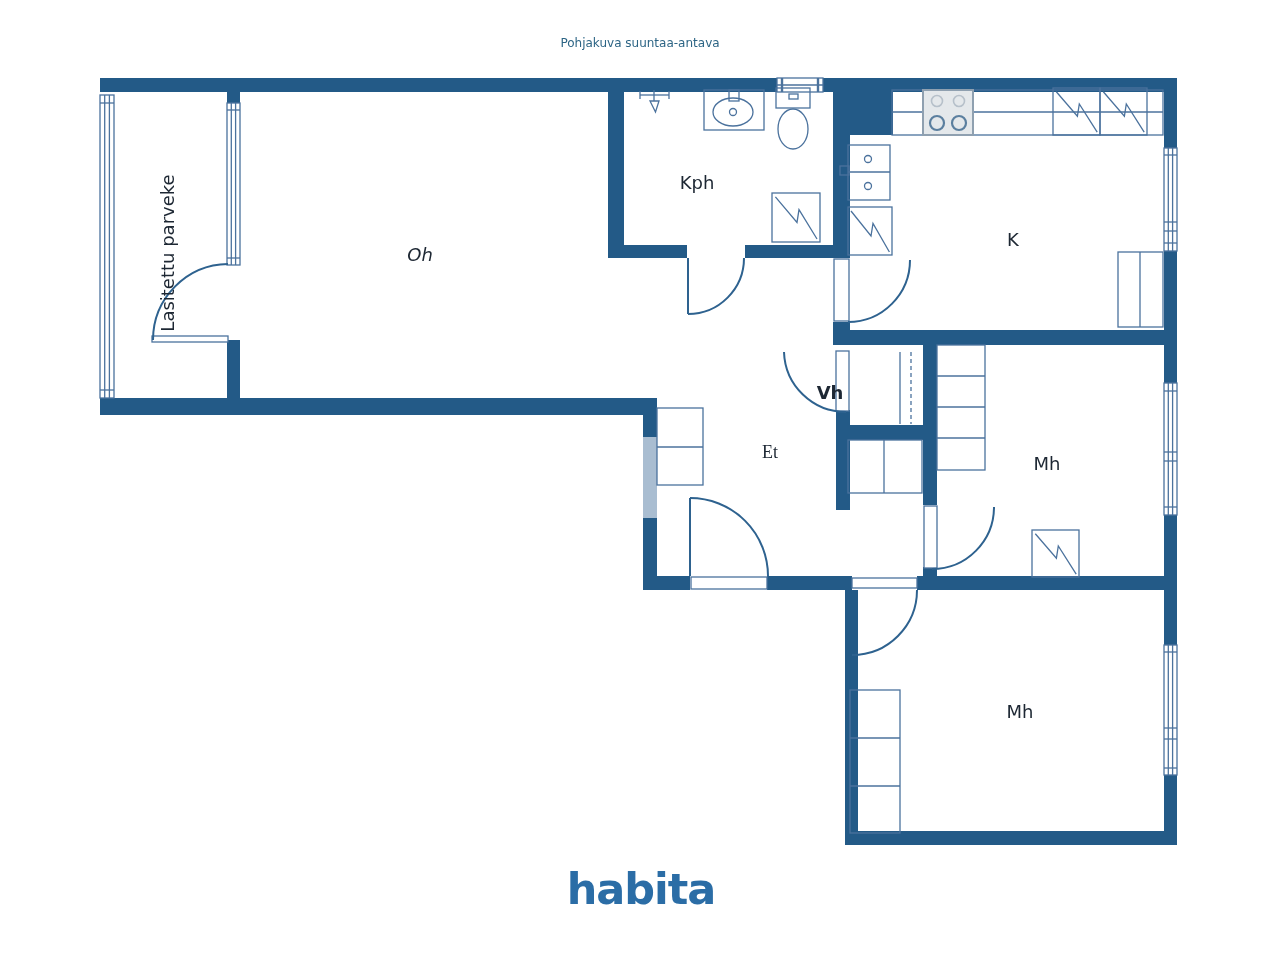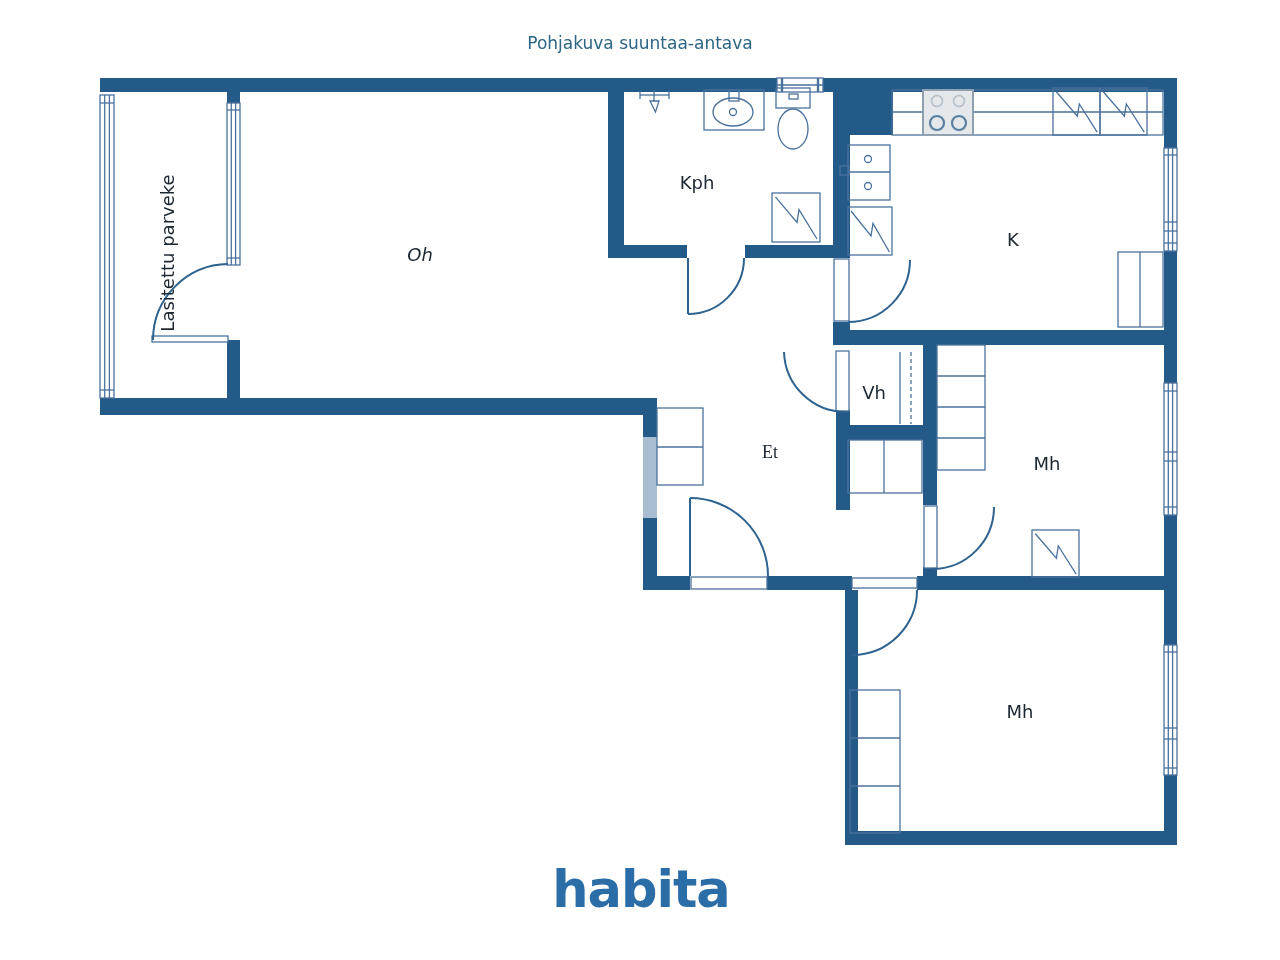--- a/index.html
+++ b/index.html
@@ -10,23 +10,23 @@
   .lwall{fill:var(--c-wall-light);}
   .win{fill:#ffffff;stroke:var(--c-line);stroke-width:1.3;}
   .ln{stroke:var(--c-line);stroke-width:1.3;fill:none;}
   .thk{stroke-width:2.4;}
   .arc{stroke:var(--c-arc);stroke-width:2;fill:none;}
   .fxn{fill:none;stroke:var(--c-line);stroke-width:1.3;}
   .dash{stroke-dasharray:4 3;}
   .lbl{position:absolute;transform:translate(-50%,-50%);font-size:18px;color:var(--c-label);
        white-space:nowrap;}
   .lbl.rot{transform:translate(-50%,-50%) rotate(-90deg);}
-  .title{position:absolute;transform:translate(-50%,-50%);font-size:17px;color:var(--c-title);
+  .title{position:absolute;transform:translate(-50%,-50%);font-size:12px;color:var(--c-title);
          white-space:nowrap;}
-  .logo{position:absolute;transform:translate(-50%,-50%);font-size:51px;font-weight:bold;
+  .logo{position:absolute;transform:translate(-50%,-50%);font-size:43px;font-weight:bold;
         letter-spacing:-1px;color:var(--c-logo);white-space:nowrap;}
 </style>
 </head>
 <body>
 
 <div class="stage">
 
 <svg width="1280" height="960" viewBox="0 0 1280 960">
 
   <g>
@@ -220,19 +220,19 @@
     <line class="ln" x1="850" y1="786" x2="900" y2="786"></line>
   </g>
 </svg>
 
   <div class="title" style="left:640px;top:43px;">Pohjakuva suuntaa-antava</div>
 
   <div class="lbl rot" style="left:167px;top:253px;">Lasitettu parveke</div>
   <div class="lbl" style="left:420px;top:254px;font-style:italic;">Oh</div>
   <div class="lbl" style="left:697px;top:182px;">Kph</div>
   <div class="lbl" style="left:1013px;top:239px;">K</div>
-  <div class="lbl" style="left:874px;top:392px;">Vh</div>
+  <div class="lbl" style="left:830px;top:392px;font-weight:bold;">Vh</div>
   <div class="lbl" style="left:770px;top:452px;font-family:Liberation Serif, serif;">Et</div>
   <div class="lbl" style="left:1047px;top:463px;">Mh</div>
   <div class="lbl" style="left:1020px;top:711px;">Mh</div>
 
   <div class="logo" style="left:641px;top:889px;">habita</div>
 </div>
 
 </body></html>

